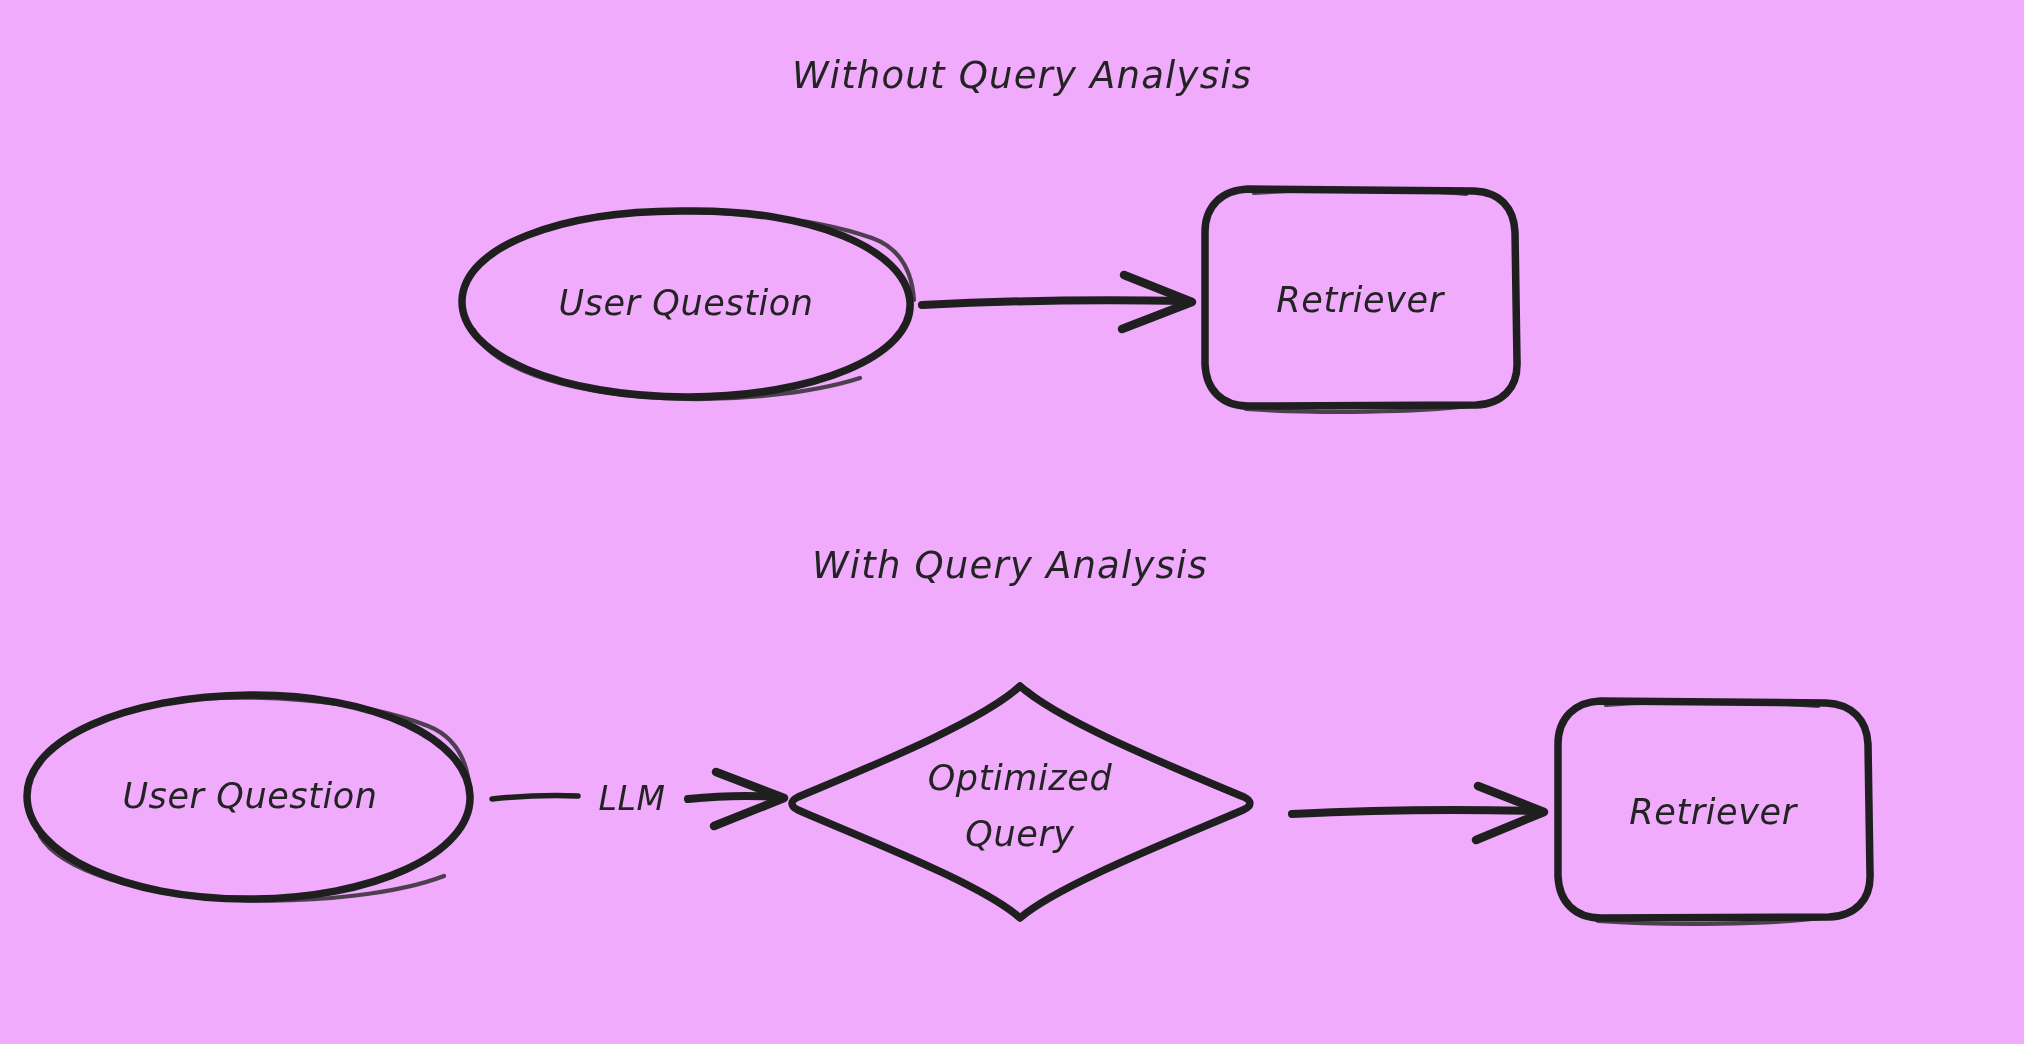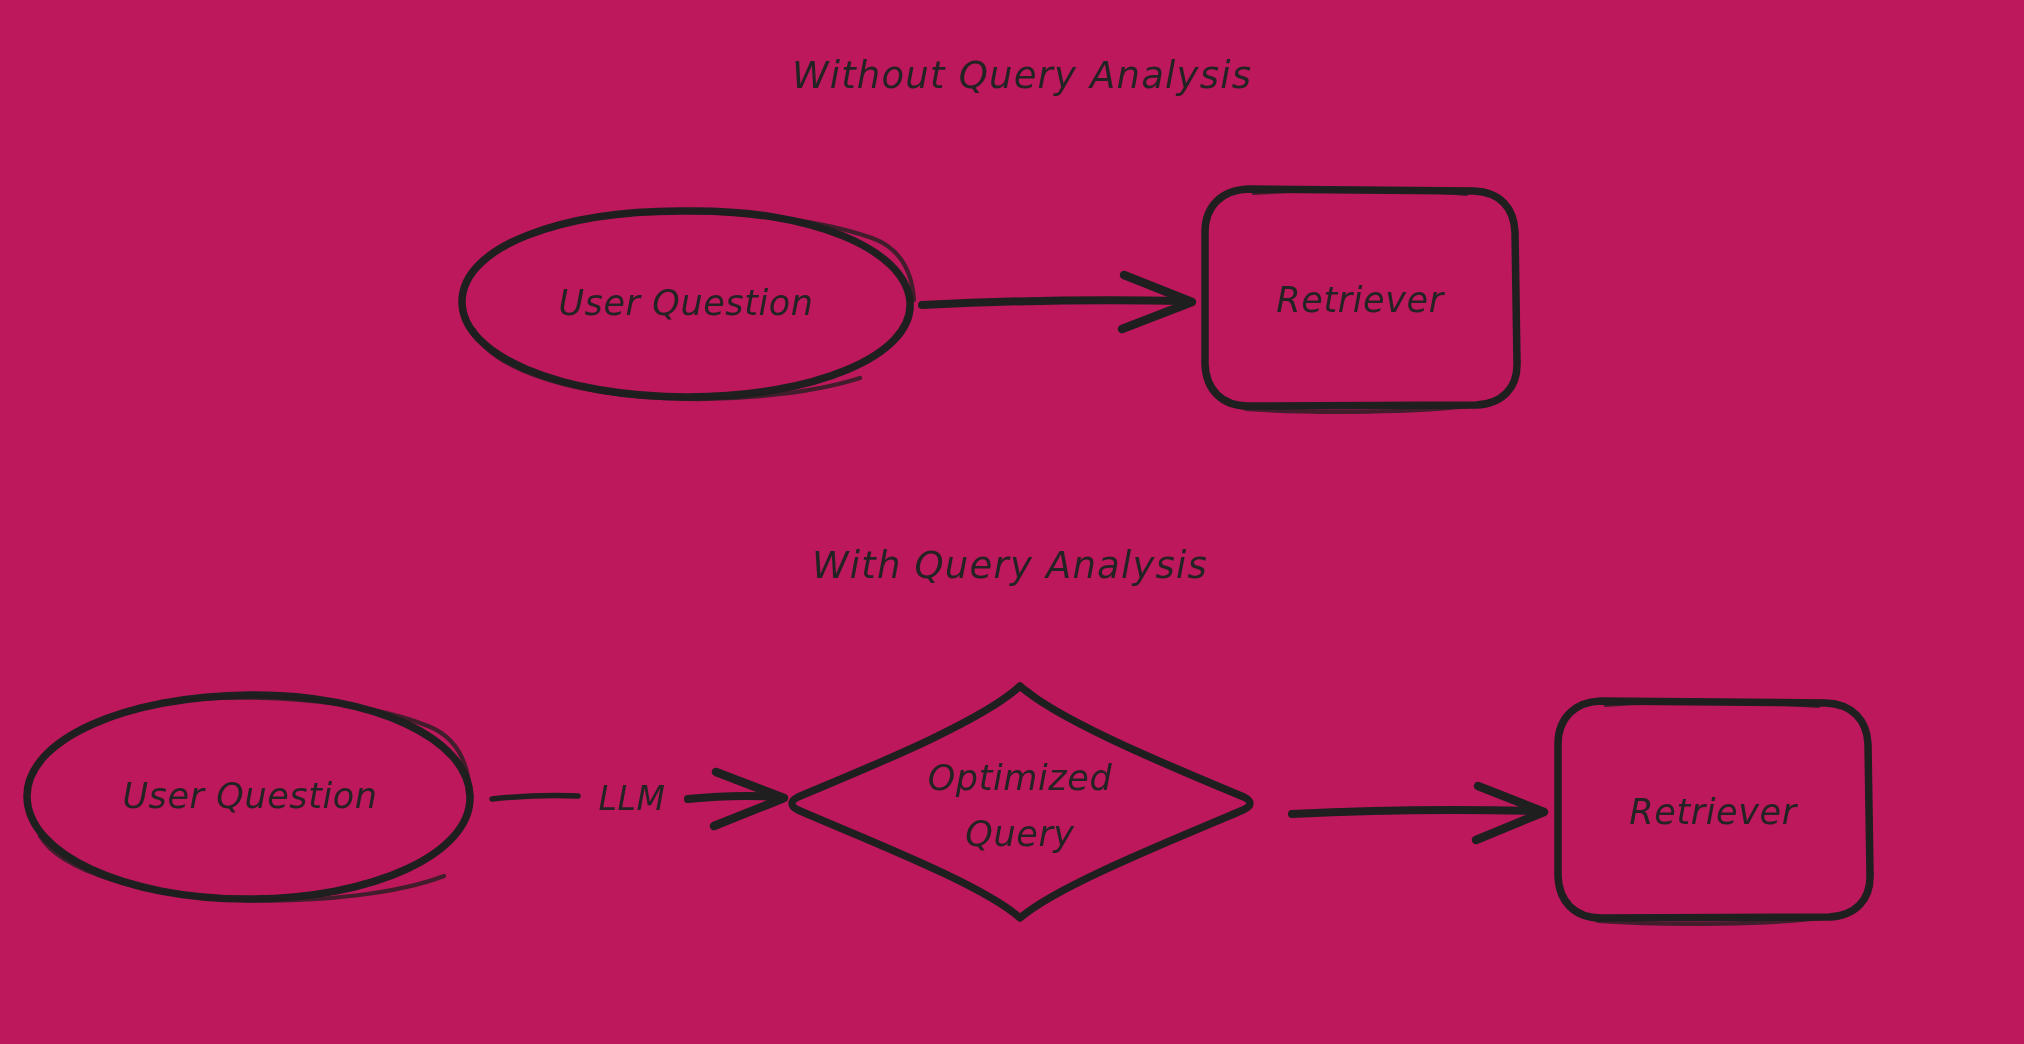--- a/index.html
+++ b/index.html
@@ -10,21 +10,21 @@
   body {
     width: 2024px;
     height: 1044px;
     overflow: hidden;
     font-family: "DejaVu Sans", sans-serif;
   }
   #canvas {
     position: relative;
     width: 2024px;
     height: 1044px;
-    background: #be185d;
+    background: #f0abfc;
   }
   #sketch {
     position: absolute;
     top: 0;
     left: 0;
     width: 2024px;
     height: 1044px;
     display: block;
   }
   .hand {

